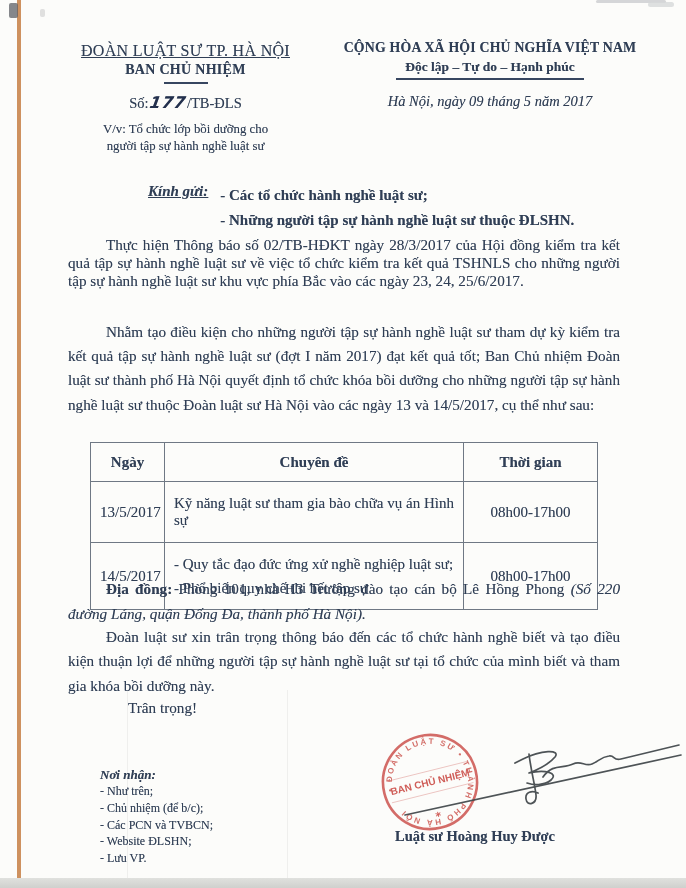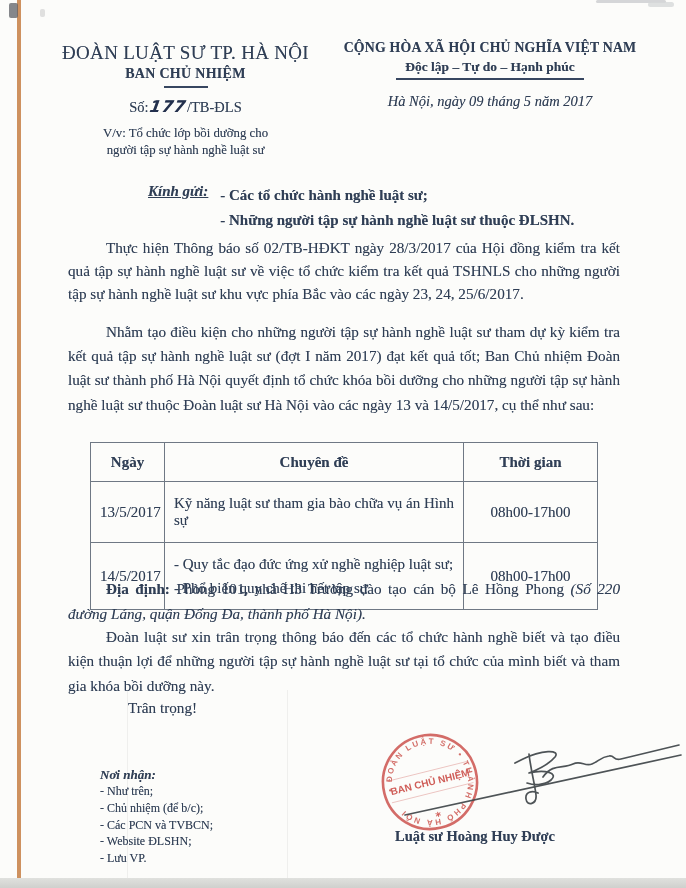--- a/index.html
+++ b/index.html
@@ -18,21 +18,21 @@
   .edge-strip{ position:absolute;left:17px;top:0;width:4px;height:880px;background:#c9854e;opacity:.9; }
   .bottom-band{ position:absolute;left:0;top:878px;width:686px;height:10px;background:linear-gradient(#e0e1de,#cfd0cd); }
   .corner-speck{ position:absolute;left:9px;top:3px;width:9px;height:15px;background:#5e6065;opacity:.75;border-radius:2px; }
   .corner-speck2{ position:absolute;left:40px;top:9px;width:5px;height:8px;background:#8a8c90;opacity:.25;border-radius:2px; }
   .top-smudge{ position:absolute;left:596px;top:0;width:70px;height:3px;background:#c4c6c9;opacity:.7;border-radius:2px; }
   .top-smudge2{ position:absolute;left:648px;top:2px;width:26px;height:5px;background:#d6d8da;opacity:.8;border-radius:3px; }
   .crease{ position:absolute;top:690px;height:190px;width:1px;background:#000;opacity:.05; }
 
   
   .hdr-left{ left:58px;top:42px;width:255px; }
-  .org1{ font-size:19px;letter-spacing:.3px; }
+  .org1{ font-size:16px;letter-spacing:.3px;text-decoration:underline; }
   .org2{ font-size:14px;font-weight:bold;margin-top:2px;letter-spacing:.3px; }
   .org-underline{ width:44px;height:1.5px;background:#374660;margin:4px auto 0; }
   .doc-number{ margin-top:9px;font-size:14.5px; }
   .handwritten{
     font-family:"DejaVu Sans",sans-serif;font-style:italic;font-weight:bold;
     display:inline-block;transform:skewX(-10deg);font-size:16px;
     color:#23304d;letter-spacing:1px;padding:0 1px;
   }
   .subject{ margin-top:9px;font-size:12.8px;line-height:17px; }
 
@@ -42,21 +42,21 @@
   .nat-underline{ width:188px;height:1.5px;background:#374660;margin:3px auto 0; }
   .place-date{ margin-top:13px;font-style:italic;font-size:14.5px; }
 
   
   .salutation{ left:148px;top:183px;display:flex;font-size:15px; }
   .kg-label{ font-weight:bold;font-style:italic;text-decoration:underline;white-space:nowrap; }
   .kg-lines{ margin-left:12px;font-weight:bold;line-height:25px; }
 
   
   .para{
-    left:68px;width:552px;font-size:15.2px;line-height:23px;
+    left:68px;width:552px;font-size:15.2px;line-height:18px;
     text-align:justify;text-indent:38px;
   }
   .p1{ top:236px; }
   .p2{ top:320px;line-height:24.2px; }
   .loc{ top:576px;line-height:25px; }
   .closing{ top:625px;line-height:24.3px; }
   .loc-label{ font-weight:bold; }
   .loc-italic{ font-style:italic; }
   .regards{ left:128px;top:699px;font-size:15.2px; }
 
@@ -148,21 +148,21 @@
         <td class="cell-date">14/5/2017</td>
         <td>
           <div class="topic-line">- Quy tắc đạo đức ứng xử nghề nghiệp luật sư;</div>
           <div class="topic-line">- Phổ biến quy chế thi hết tập sự</div>
         </td>
         <td class="cell-time">08h00-17h00</td>
       </tr>
     </tbody>
   </table>
 
-  <p class="abs para loc txt"><span class="loc-label">Địa định:</span><span> Phòng 101, nhà H3 Trường đào tạo cán bộ Lê Hồng Phong </span><span class="loc-italic">(Số 220 đường Láng, quận Đống Đa, thành phố Hà Nội).</span></p>
+  <p class="abs para loc txt"><span class="loc-label">Địa đồng:</span><span> Phòng 101, nhà H3 Trường đào tạo cán bộ Lê Hồng Phong </span><span class="loc-italic">(Số 220 đường Láng, quận Đống Đa, thành phố Hà Nội).</span></p>
 
   <p class="abs para closing txt">Đoàn luật sư xin trân trọng thông báo đến các tổ chức hành nghề biết và tạo điều kiện thuận lợi để những người tập sự hành nghề luật sư tại tổ chức của mình biết và tham gia khóa bồi dưỡng này.</p>
   <p class="abs regards txt">Trân trọng!</p>
 
   <div class="abs noi-nhan txt">
     <div class="nn-label">Nơi nhận:</div>
     <div class="nn-items">
       <div>- Như trên;</div>
       <div>- Chủ nhiệm (để b/c);</div>
       <div>- Các PCN và TVBCN;</div>

